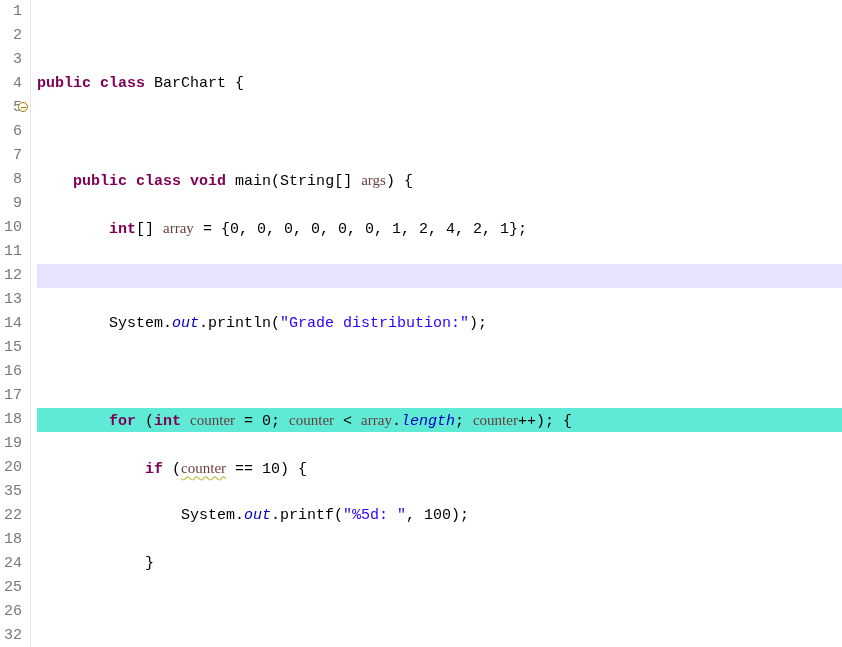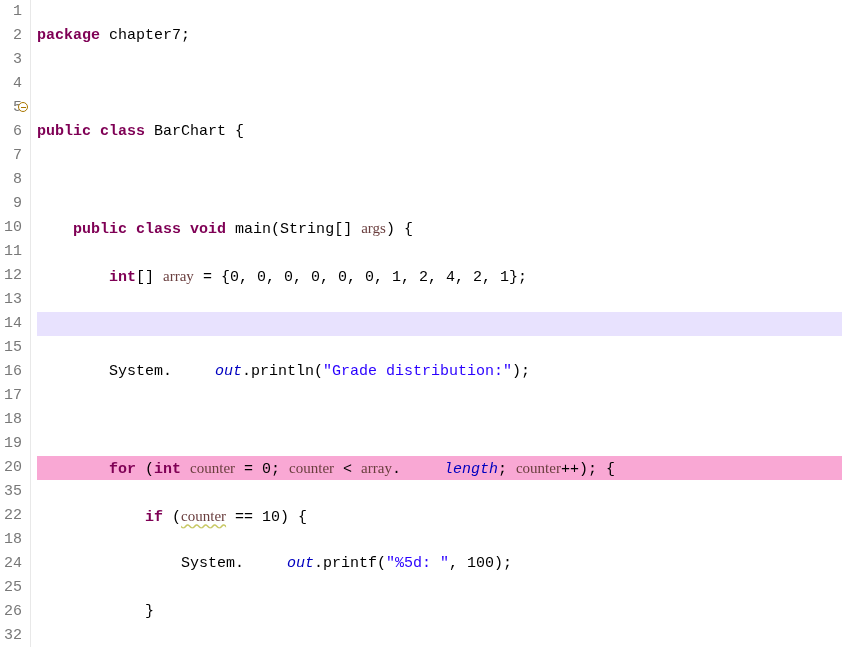--- a/index.html
+++ b/index.html
@@ -61,27 +61,27 @@
     }
     .code-line {
       height: 24px;
     }
     .hl-7 {
       background: #e8e2fe;
       display: block;
       width: 100%;
     }
     .hl-10 {
-      background: #f9a8d4;
+      background: #5eead4;
       display: block;
       width: 100%;
     }
     .kw { color: #7f0055; font-weight: bold; }
     .str { color: #2a00ff; }
-    .field { color: #0000c0; font-style: italic; margin-left: 43px; }
+    .field { color: #0000c0; font-style: italic; }
     .param { color: #6a3e3e; font-family: Liberation Serif, serif; }
     .wavy {
       text-decoration: underline;
       text-decoration-style: wavy;
       text-decoration-color: #c8c864;
       text-underline-offset: 2px;
     }
     .plain { color: #000000; }
   </style>
 </head>
@@ -111,21 +111,20 @@
   <div class="gutter-line">35</div>
   <div class="gutter-line">22</div>
   <div class="gutter-line">18</div>
   <div class="gutter-line">24</div>
   <div class="gutter-line">25</div>
   <div class="gutter-line">26</div>
   <div class="gutter-line">32</div>
 </div>
 
 <div class="editor">
-<div class="code-line"><span class="kw">package</span><span class="plain"> chapter7;</span></div>
 <div class="code-line"></div>
 <div class="code-line"><span class="kw">public</span><span class="plain"> </span><span class="kw">class</span><span class="plain"> BarChart {</span></div>
 <div class="code-line"></div>
 <div class="code-line">    <span class="kw">public</span><span> </span><span class="kw">class</span><span> </span><span class="kw">void</span><span class="plain"> main(String[] </span><span class="param">args</span><span class="plain">) {</span></div>
 <div class="code-line">        <span class="kw">int</span><span class="plain">[] </span><span class="param">array</span><span class="plain"> = {0, 0, 0, 0, 0, 0, 1, 2, 4, 2, 1};</span></div>
 <div class="code-line hl-7">        </div>
 <div class="code-line">        <span class="plain">System.</span><span class="field">out</span><span class="plain">.println(</span><span class="str">"Grade distribution:"</span><span class="plain">);</span></div>
 <div class="code-line"></div>
 <div class="code-line hl-10">        <span class="kw">for</span><span class="plain"> (</span><span class="kw">int</span><span class="plain"> </span><span class="param">counter</span><span class="plain"> = 0; </span><span class="param">counter</span><span class="plain"> &lt; </span><span class="param">array</span><span class="plain">.</span><span class="field">length</span><span class="plain">; </span><span class="param">counter</span><span class="plain">++); {</span></div>
 <div class="code-line">            <span class="kw">if</span><span class="plain"> (</span><span class="param wavy">counter</span><span class="plain"> == 10) {</span></div>

